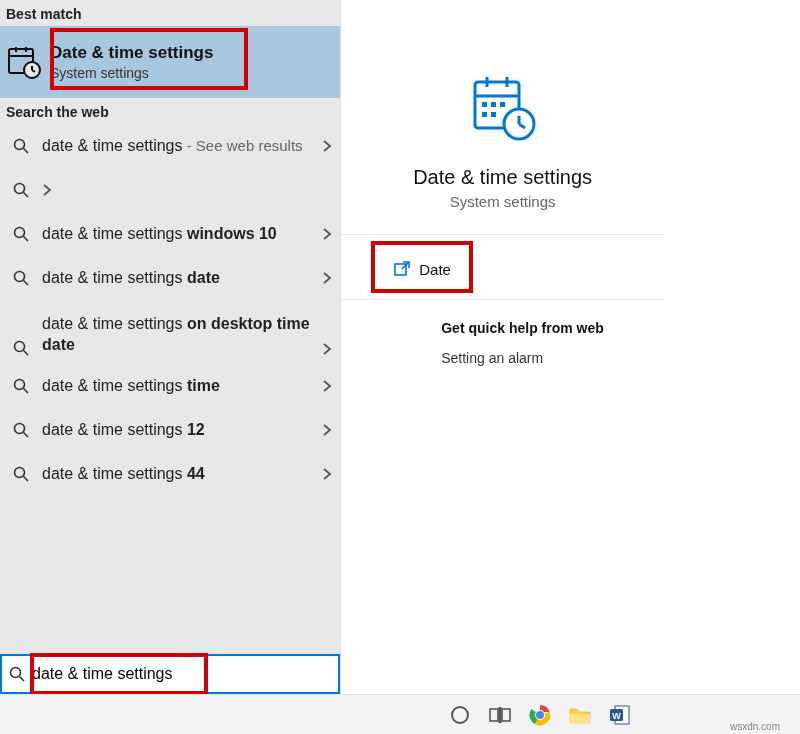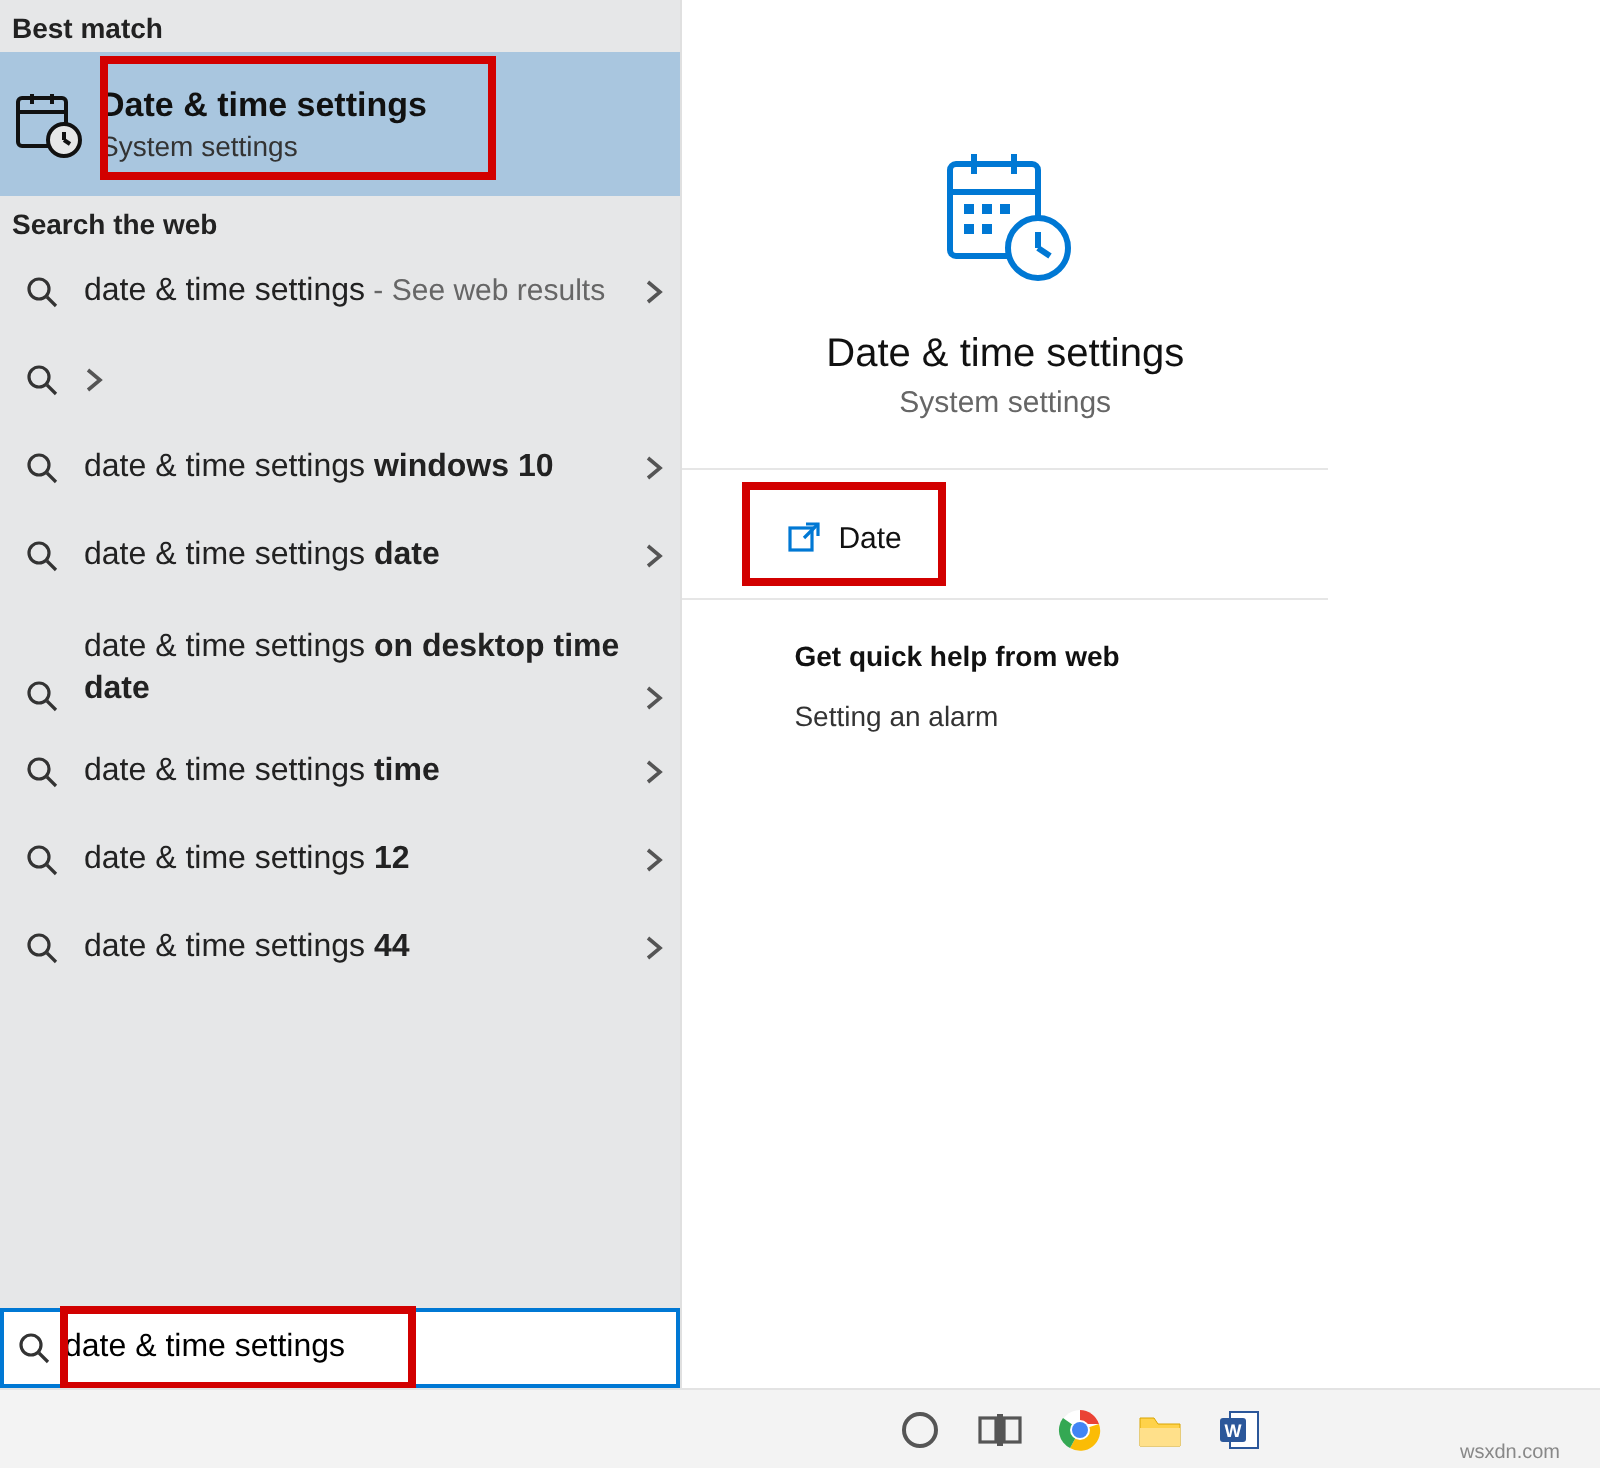--- a/index.html
+++ b/index.html
@@ -30,21 +30,21 @@
   
   .preview-top { display: flex; flex-direction: column; align-items: center; padding-top: 30px; padding-bottom: 24px; border-bottom: 1px solid #e6e6e6; margin-top: 38px; }
   .big-icon { width: 80px; height: 80px; display: flex; align-items: center; justify-content: center; }
   .preview-title { font-size: 20px; color: #111; margin-top: 18px; }
   .preview-sub { font-size: 15px; color: #666; margin-top: 4px; }
   .open-row { display: flex; align-items: center; height: 48px; padding: 0 16px; cursor: pointer; margin-top: 10px; margin-left: 36px; margin-right: 36px; position: relative; }
   .open-row .open-ico { width: 26px; display: flex; align-items: center; }
   .open-row .open-lbl { font-size: 15px; color: #111; }
   .open-redbox { position: absolute; left: -6px; top: -4px; width: 102px; height: 52px; border: 4px solid #d20000; pointer-events: none; }
   .sep { height: 1px; background: #e6e6e6; margin: 6px 0; }
-  .help-section { padding: 14px 56px 0 56px; }
+  .help-section { padding: 14px 56px 0 56px; margin-left: 44px; }
   .help-title { font-size: 14px; font-weight: 600; color: #111; margin-bottom: 14px; }
   .help-item { font-size: 14px; color: #333; margin-bottom: 10px; cursor: pointer; }
   
   .taskbar { width: 800px; height: 40px; background: #f3f3f3; display: flex; align-items: center; border-top: 1px solid #e3e3e3; position: relative; }
   .tb-icon { width: 40px; height: 40px; display: flex; align-items: center; justify-content: center; cursor: pointer; }
   .watermark { position: absolute; right: 20px; bottom: 2px; font-size: 10px; color: #888; }
   
   svg { display: block; }
 </style>
 </head>

